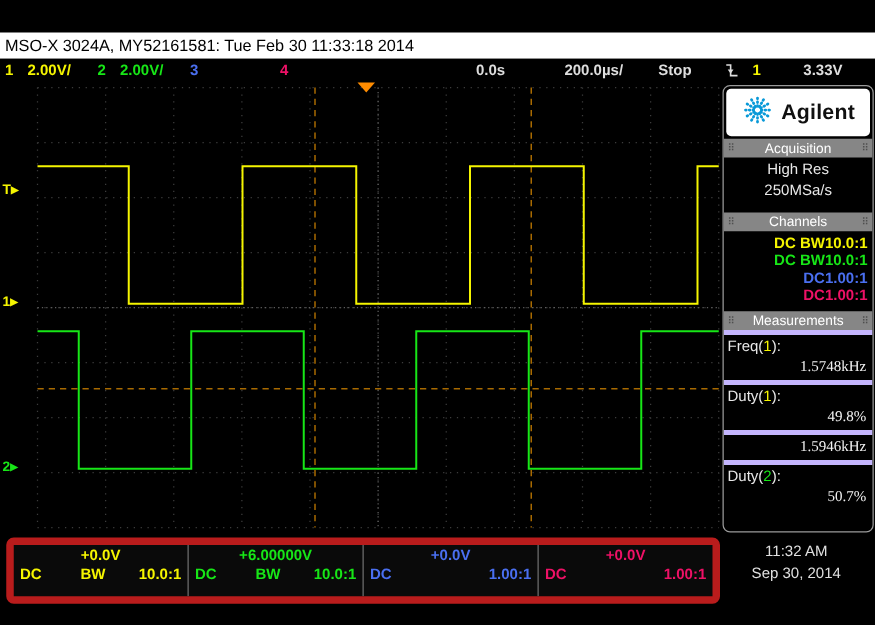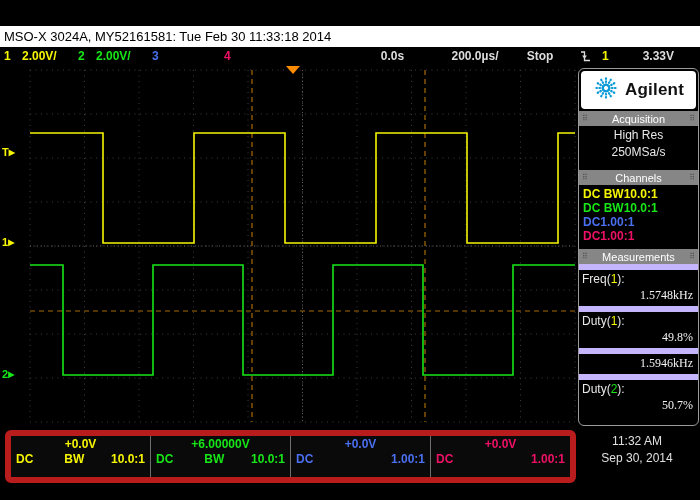--- a/index.html
+++ b/index.html
@@ -37,24 +37,24 @@
   
   .sidebar { position:absolute; left:578px; top:68px; width:121px; height:358px;
     background:#000; border:1px solid #9a9a9a; border-radius:6px; overflow:hidden; }
   .brand { margin:2px; height:38px; background:#fff; border-radius:4px;
     display:flex; align-items:center; justify-content:center; gap:6px; }
   .brand .word { font-size:17px; font-weight:700; color:#101010; letter-spacing:0.2px; }
   .shdr { height:15px; background:#868686; color:#fff; font-size:11px;
     display:flex; align-items:center; justify-content:space-between; padding:0 3px; }
   .shdr .grip { font-size:8px; color:#4e4e4e; line-height:15px; }
   .acq { text-align:center; color:#e8e8e8; font-size:12px; line-height:17px; padding:1px 0 9px; }
-  .chrow { display:flex; justify-content:flex-start; padding:0 4px; height:14px;
+  .chrow { display:flex; justify-content:flex-end; padding:0 4px; height:14px;
     font-size:12px; font-weight:700; line-height:14px; }
   .chrows { padding:2px 0 6px; }
-  .meas { border-top:6px solid #c4b5fd; padding:1px 0 2px; }
+  .meas { border-top:4px solid #c4b5fd; padding:1px 0 2px; }
   .meas:first-of-type { border-top:none; }
   .meas .lbl { font-size:12px; color:#e8e8e8; padding-left:3px; line-height:16px; }
   .meas .val { font-size:13px; color:#f2f2f2; text-align:right; padding-right:5px; line-height:17px;
     font-family:Liberation Serif, serif; font-size:12px; }
 
   
   .bboxes { position:absolute; left:5px; top:430px; width:571px; height:53px;
     border:6px solid #b91c1c; border-radius:6px; display:flex; background:#0a0a0a; overflow:hidden; }
   .bbox { flex:1; border-right:1px solid #6e6e6e; padding:1px 5px 0; }
   .bbox:last-child { border-right:none; }

